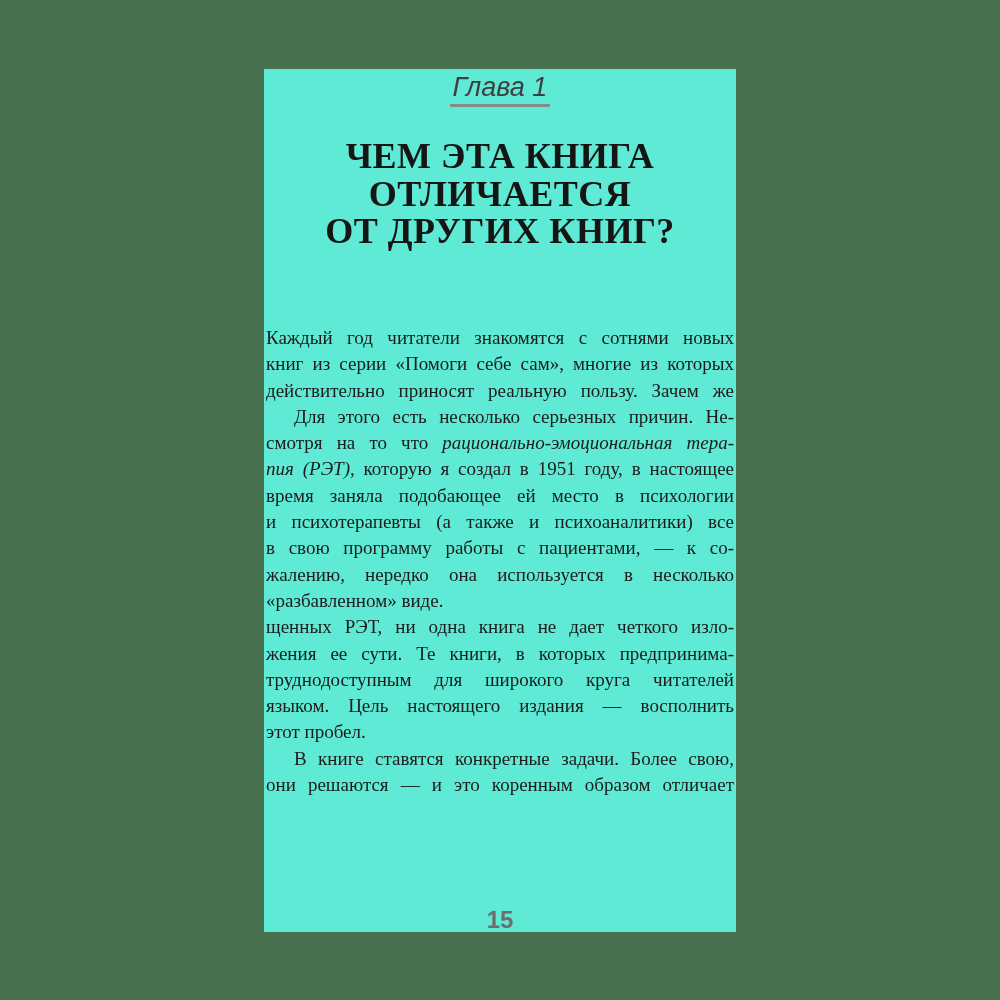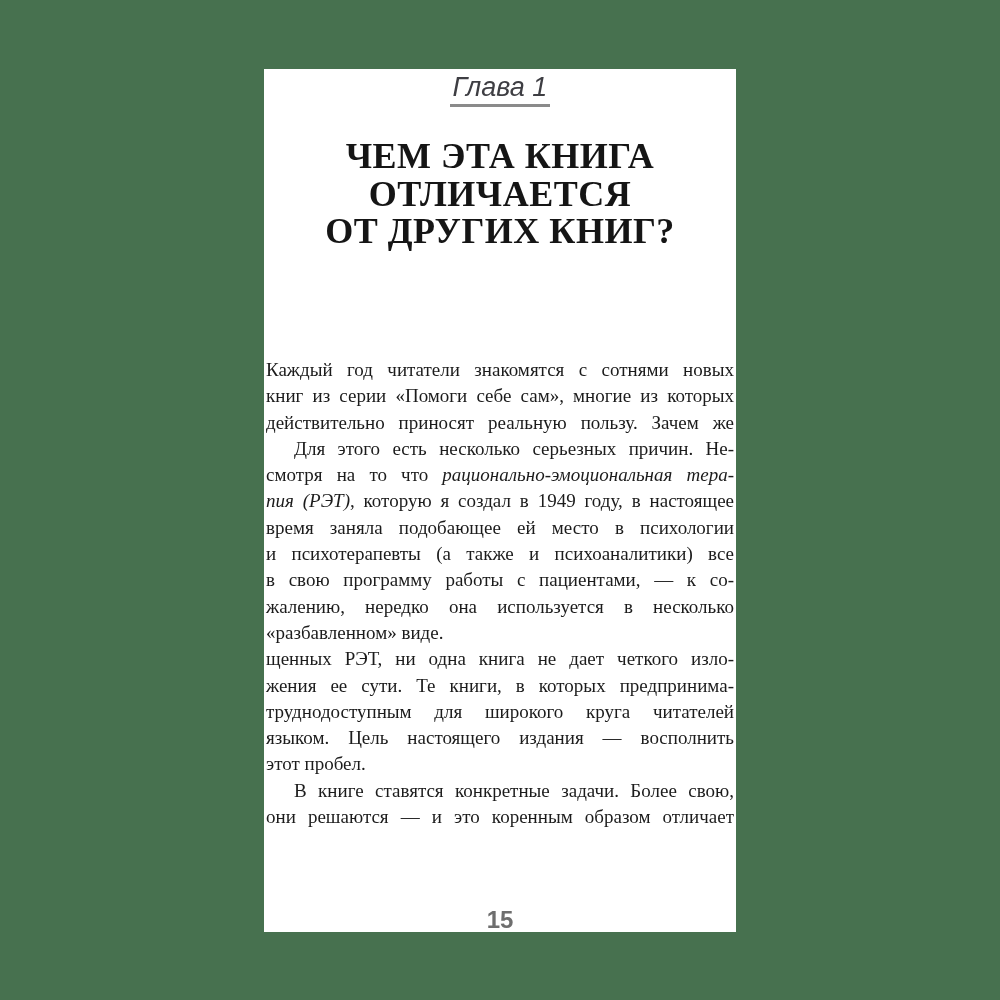--- a/index.html
+++ b/index.html
@@ -13,21 +13,21 @@
     background: #47714F;
     overflow: hidden;
     font-family: "Liberation Serif", serif;
   }
   .paper {
     position: absolute;
     left: 264px;
     top: 69px;
     width: 472px;
     height: 863px;
-    background: #ffffff;
+    background: #5eead4;
   }
   .chapter-heading {
     position: absolute;
     top: 2px;
     left: 0;
     width: 100%;
     text-align: center;
     font-family: "Liberation Sans", sans-serif;
     font-style: italic;
     font-size: 27px;
@@ -62,21 +62,20 @@
   .body-text {
     position: absolute;
     top: 256px;
     left: 50%;
     margin-left: -234px;
     width: 468px;
     font-family: "Liberation Serif", serif;
     font-size: 19px;
     line-height: 26.3px;
     color: #1C1C1C;
-    margin-top: 32px;
   }
   .body-text .body-line {
     text-align: justify;
     text-align-last: justify;
     white-space: nowrap;
   }
   .body-text .body-line.para-end {
     text-align-last: left;
   }
   .body-text .body-line.indent {
@@ -113,21 +112,21 @@
       <span class="title-line">ОТЛИЧАЕТСЯ</span>
       <span class="title-line">ОТ ДРУГИХ КНИГ?</span>
     </div>
 
     <div class="body-text">
         <div class="body-line"><span>Каждый год читатели знакомятся с сотнями новых</span></div>
         <div class="body-line"><span>книг из серии «Помоги себе сам», многие из которых</span></div>
         <div class="body-line"><span>действительно приносят реальную пользу. Зачем же</span></div>
         <div class="body-line indent"><span>Для этого есть несколько серьезных причин. Не-</span></div>
         <div class="body-line"><span>смотря на то что </span><i>рационально-эмоциональная тера-</i></div>
-        <div class="body-line"><i>пия (РЭТ)</i><span>, которую я создал в 1949 году, в настоящее</span></div>
+        <div class="body-line"><i>пия (РЭТ)</i><span>, которую я создал в 1951 году, в настоящее</span></div>
         <div class="body-line"><span>время заняла подобающее ей место в психологии</span></div>
         <div class="body-line"><span>и психотерапевты (а также и психоаналитики) все</span></div>
         <div class="body-line"><span>в свою программу работы с пациентами, — к со-</span></div>
         <div class="body-line"><span>жалению, нередко она используется в несколько</span></div>
         <div class="body-line para-end"><span>«разбавленном» виде.</span></div>
         <div class="body-line"><span>щенных РЭТ, ни одна книга не дает четкого изло-</span></div>
         <div class="body-line"><span>жения ее сути. Те книги, в которых предпринима-</span></div>
         <div class="body-line"><span>труднодоступным для широкого круга читателей</span></div>
         <div class="body-line"><span>языком. Цель настоящего издания — восполнить</span></div>
         <div class="body-line para-end"><span>этот пробел.</span></div>

